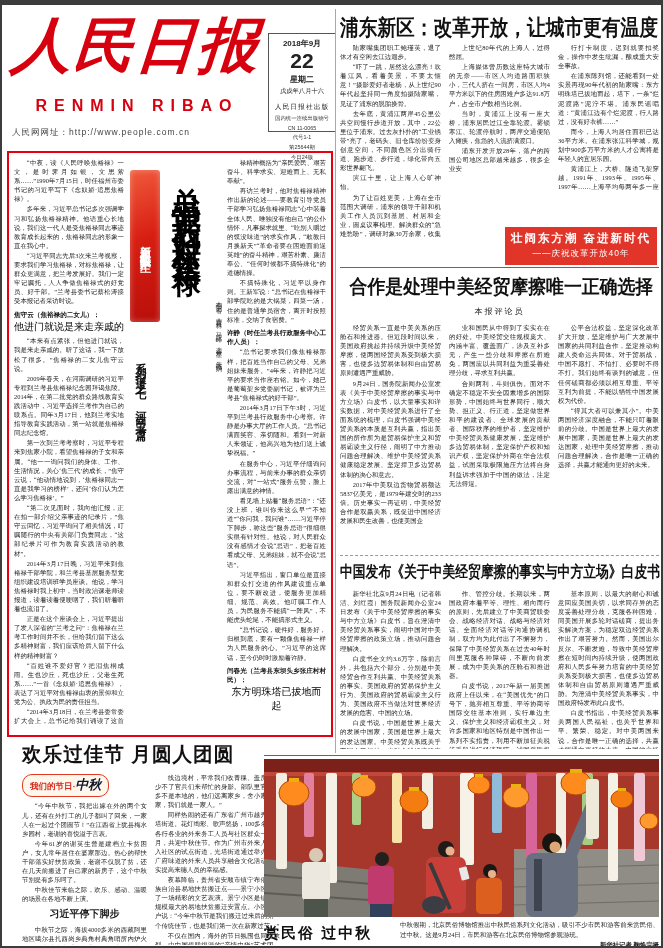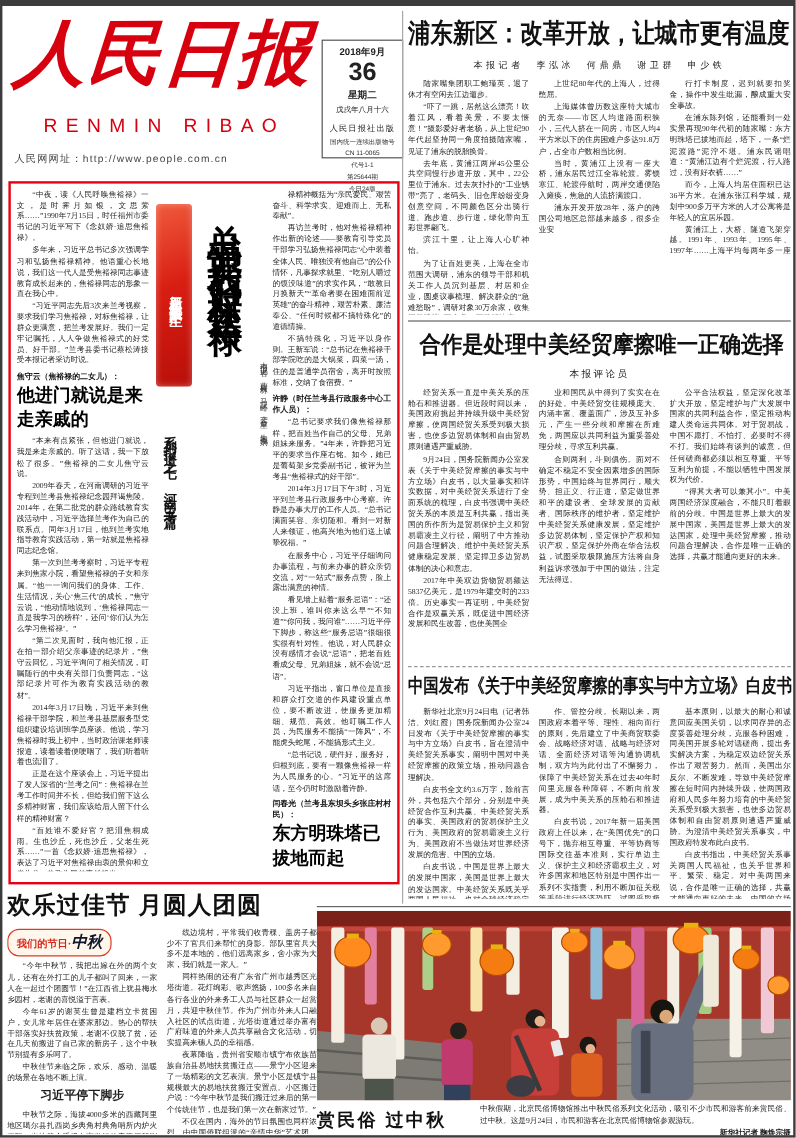--- a/index.html
+++ b/index.html
@@ -10,21 +10,21 @@
   .bt{font-family:"Liberation Serif",serif;font-size:6.4px;line-height:1.42;
       text-align:justify;color:#1d1d1d;}
   .bt p{margin:0 0 1px 0;text-indent:2em;}
   .clip{overflow:hidden;}
   
   .masthead{position:absolute;left:4px;top:4px;width:330px;height:142px;}
   .paper-title{position:absolute;left:6px;top:6px;width:250px;font-family:"DejaVu Serif",serif;
      font-weight:900;font-style:italic;font-size:60px;line-height:1.0;color:#d6000f;
      letter-spacing:2px;transform:skewX(-4deg);white-space:nowrap;}
   .paper-latin{position:absolute;left:0;top:88px;width:262px;text-align:center;color:#d6000f;
-     font-weight:normal;font-size:16px;letter-spacing:7px;}
+     font-weight:bold;font-size:16px;letter-spacing:7px;}
   .paper-web{position:absolute;left:6px;top:118px;font-size:8.5px;color:#444;letter-spacing:1px;}
   .datebox{position:absolute;right:0;top:2px;width:68px;height:99px;border:1.5px solid #555;
      text-align:center;color:#222;padding-top:4px;box-sizing:border-box;margin-top:22px;}
   .datebox .ym{font-size:8px;font-weight:bold;}
   .datebox .day{font-size:21px;font-weight:bold;line-height:1.15;}
   .datebox .wk{font-size:8px;font-weight:bold;margin-top:1px;}
   .datebox .lunar{font-size:6.3px;margin-top:2px;}
   .datebox .pub{font-size:6.8px;margin-top:6px;letter-spacing:1px;}
   .datebox .sm{font-size:5.4px;margin-top:3px;color:#333;}
   .vdiv{position:absolute;left:333px;top:4px;width:1px;height:744px;background:#a8a8a8;}
@@ -56,40 +56,40 @@
   .series{position:absolute;left:5px;top:196px;height:240px;font-weight:bold;font-size:11px;
      letter-spacing:5px;color:#111;font-family:"Liberation Serif",serif;}
   .f-head{width:42px;display:flex;justify-content:center;}
   .f-hl{font-weight:900;font-size:29px;letter-spacing:8px;color:#000;padding-top:6px;height:560px;}
   .f-byline{width:11px;position:relative;}
   .f-by{position:absolute;top:138px;left:2px;height:190px;font-size:6.5px;color:#333;
      letter-spacing:2px;font-family:"Liberation Serif",serif;}
   .f-right{flex:1;height:568px;}
   .sec-name{font-size:6.6px;font-weight:bold;color:#111;margin:4px 0 1px 0;
      font-family:"Liberation Serif",serif;}
-  .sec-title{font-size:15px;font-weight:bold;text-align:left;color:#000;margin:1px 0 3px 0;
+  .sec-title{font-size:10px;font-weight:normal;text-align:center;color:#000;margin:1px 0 3px 0;
      line-height:1.35;}
   
   .commentary{position:absolute;left:338px;top:262px;width:319px;height:286px;
      border-top:1px solid #666;padding-top:6px;box-sizing:border-box;}
   .com-hl{text-align:center;font-weight:900;font-size:19px;color:#111;white-space:nowrap;
      transform:scaleX(.94);transform-origin:center;}
   .com-by{text-align:center;font-size:8px;color:#222;margin:6px 0 6px 0;
      font-family:"Liberation Serif",serif;letter-spacing:2px;}
   .com-cols{display:flex;gap:8px;}
   .com-cols .c{flex:1;height:228px;}
   
   .whitepaper{position:absolute;left:338px;top:550px;width:319px;height:198px;
      border-top:1px dashed #999;padding-top:6px;box-sizing:border-box;}
   .wp-hl{font-weight:900;font-size:16px;color:#111;white-space:nowrap;
      transform:scaleX(.8);transform-origin:left center;}
   .wp-cols{display:flex;gap:8px;margin-top:6px;}
   .wp-cols .c{flex:1;height:160px;}
   
-  .festival{position:absolute;left:4px;top:736px;width:258px;height:204px;}
+  .festival{position:absolute;left:20px;top:736px;width:258px;height:204px;}
   .fe-hl{font-weight:900;font-size:20px;color:#111;letter-spacing:1px;white-space:nowrap;
      transform:scaleX(.98);transform-origin:left;}
   .fe-cols{display:flex;gap:8px;margin-top:5px;}
   .fe-cols .c{flex:1;height:172px;}
   .badge{display:inline-block;border:1.5px solid #e03a22;border-radius:10px;background:#fff6ec;
      padding:1px 7px 2px 7px;margin:1px 0 4px 0;white-space:nowrap;}
   .badge .b1{color:#d5281b;font-weight:bold;font-size:8.5px;}
   .badge .b2{color:#0f172a;font-weight:900;font-size:13px;font-style:italic;}
   .fe-sub{text-align:center;font-weight:bold;font-size:10px;margin:4px 0 3px 0;text-indent:0 !important;}
   
@@ -107,37 +107,36 @@
 <body>
 
 <div class="page">
 
   <div class="masthead">
     <div class="paper-title">人民日报</div>
     <div class="paper-latin">RENMIN RIBAO</div>
     <div class="paper-web">人民网网址：http://www.people.com.cn</div>
     <div class="datebox">
       <div class="ym">2018年9月</div>
-      <div class="day">36</div>
+      <div class="day">22</div>
       <div class="wk">星期二</div>
       <div class="lunar">戊戌年八月十六</div>
       <div class="pub">人民日报社出版</div>
       <div class="sm">国内统一连续出版物号</div>
       <div class="sm">CN 11-0065</div>
       <div class="sm">代号1-1</div>
       <div class="sm">第25644期</div>
       <div class="sm">今日24版</div>
     </div>
   </div>
 
   <div class="vdiv"></div>
 
   <div class="lead">
     <div class="lead-hl">浦东新区：改革开放，让城市更有温度</div>
-    <div class="lead-by">本报记者　李泓冰　何鼎鼎　谢卫群　申少铁</div>
     <div class="lead-cols">
       <div class="c c1 bt clip">
           <p>陆家嘴集团职工鲍瑾英，退了休才有空闲去江边遛步。</p>
           <p>“吓了一跳，居然这么漂亮！吹着江风，看着美景，不要太惬意！”摄影爱好者老杨，从上世纪90年代起坚持同一角度拍摄陆家嘴，见证了浦东的脱胎换骨。</p>
           <p>去年底，黄浦江两岸45公里公共空间慢行步道开放，其中，22公里位于浦东。过去灰扑扑的“工业锈带”亮了，老码头、旧仓库纷纷变身创意空间，不同颜色区分出骑行道、跑步道、步行道，绿化带向五彩世界翩飞。</p>
           <p>滨江十里，让上海人心旷神怡。</p>
           <p>为了让百姓更美，上海在全市范围大调研，浦东的领导干部和机关工作人员沉到基层、村居和企业，圆桌议事梳理、解决群众的“急难愁盼”，调研对象30万余家，收集问题建议5万余条，问题解决率70%左右。</p>
         </div>
       <div class="c c2 bt clip">
         <div>
@@ -146,20 +145,24 @@
             <p>当时，黄浦江上没有一座大桥，浦东居民过江全靠轮渡。雾锁寒江、轮渡停航时，两岸交通便陷入瘫痪，焦急的人流挤满渡口。</p>
             <p>浦东开发开放28年，落户的跨国公司地区总部越来越多，很多企业安</p>
           </div>
       </div>
       <div class="c c3 bt clip">
           <p>行打卡制度，迟到就要扣奖金，操作中发生纰漏，酿成重大安全事故。</p>
           <p>在浦东陈列馆，还能看到一处实景再现90年代初的陆家嘴：东方明珠塔已拔地而起，塔下，一条“烂泥渡路”泥泞不堪。浦东民谣唱道：“黄浦江边有个烂泥渡，行人路过，没有好衣裤……”</p>
           <p>而今，上海人均居住面积已达36平方米。在浦东张江科学城，规划中900多万平方米的人才公寓将是年轻人的宜居乐园。</p>
           <p>黄浦江上，大桥、隧道飞架穿越。1991年、1993年、1995年、1997年……上海平均每两年多一座大桥，相继建起南浦大桥、杨浦大桥、奉浦大桥、徐浦大桥……现在，拥有20余条过江隧桥通道，浦东与浦西早已融为一体。</p>
         </div>
+    </div>
+    <div class="slogan">
+      <div class="s1">壮阔东方潮 奋进新时代</div>
+      <div class="s2">——庆祝改革开放40年</div>
     </div>
   </div>
 
   <div class="feature">
     <div class="f-left bt clip">
       <div>
           <p>“中夜，读《人民呼唤焦裕禄》一文，是时霁月如银，文思萦系……”1990年7月15日，时任福州市委书记的习近平写下《念奴娇·追思焦裕禄》。</p>
           <p>多年来，习近平总书记多次强调学习和弘扬焦裕禄精神。他语重心长地说，我们这一代人是受焦裕禄同志事迹教育成长起来的，焦裕禄同志的形象一直在我心中。</p>
           <p>“习近平同志先后3次来兰考视察，要求我们学习焦裕禄，对标焦裕禄，让群众更满意，把兰考发展好。我们一定牢记嘱托，人人争做焦裕禄式的好党员、好干部。”兰考县委书记蔡松涛接受本报记者采访时说。</p>
         </div>

